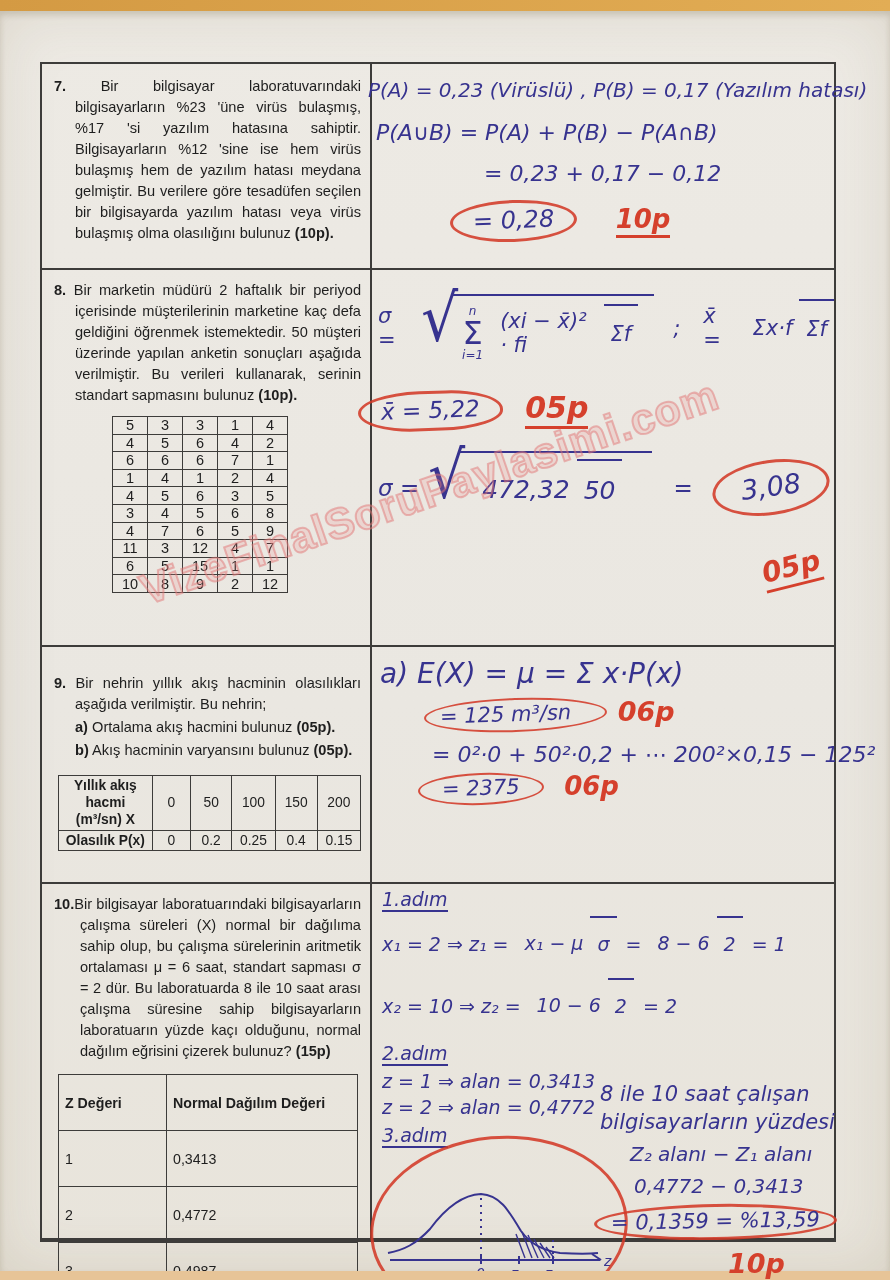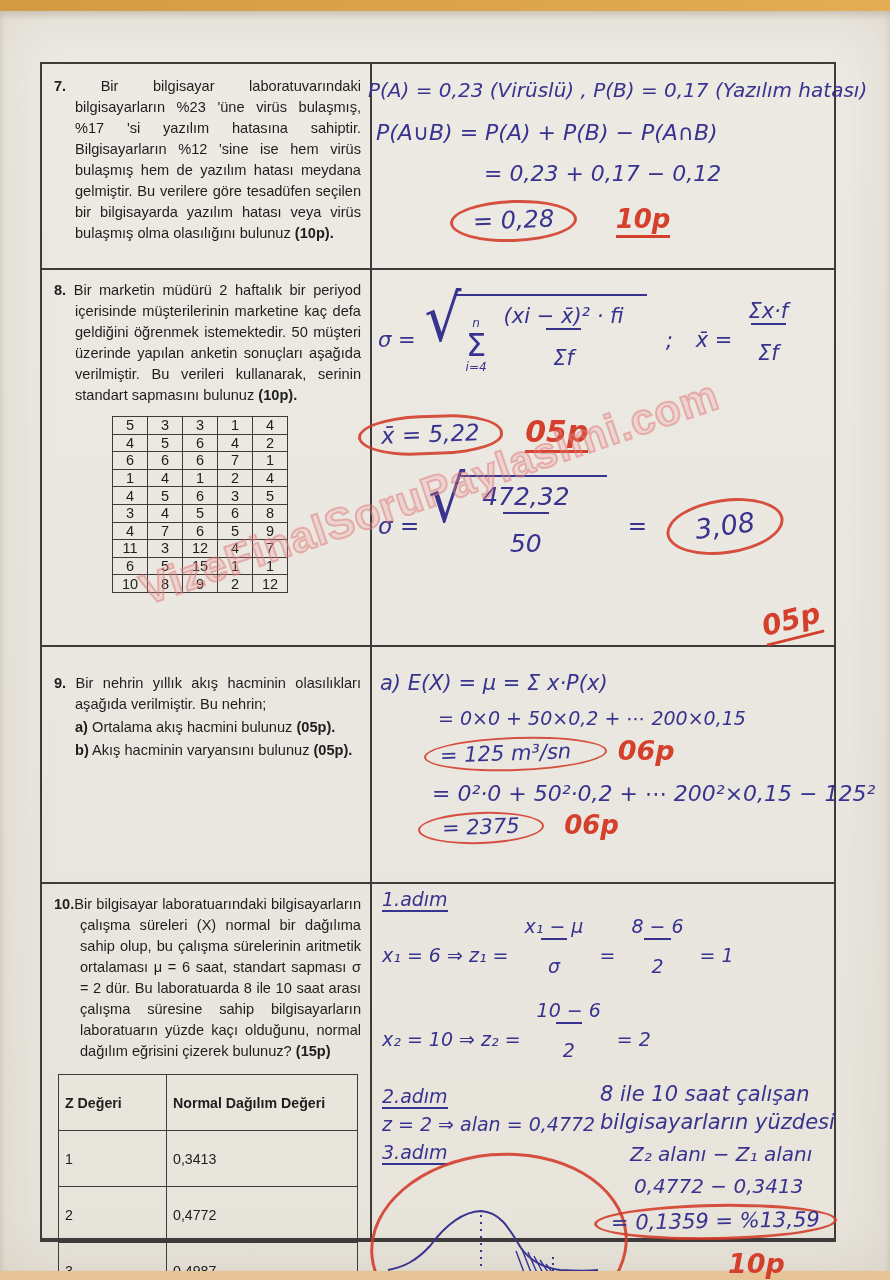--- a/index.html
+++ b/index.html
@@ -37,21 +37,21 @@
   .ztab .h{font-weight:bold;}
   .ztab td:first-child{width:95px;}
   .ztab td:last-child{width:178px;}
 
   
   .hand{font-family:"DejaVu Sans",sans-serif;font-style:italic;color:#37338f;}
   .red{font-family:"DejaVu Sans",sans-serif;font-style:italic;color:#d5402c;font-weight:bold;}
   .uline{border-bottom:3px solid #d5402c;padding-bottom:1px;}
   .rcircle{display:inline-block;border:3px solid rgba(211,58,40,.88);border-radius:50%;
            padding:3px 20px 5px;transform:rotate(-2deg);}
-  .frac{display:inline-flex;flex-direction:column;align-items:center;line-height:1.15;vertical-align:middle;}
+  .frac{display:inline-flex;align-items:center;line-height:1.15;vertical-align:middle;}
   .frac .num{padding:0 7px;}
   .frac .den{border-top:2.2px solid currentColor;padding:16px 7px;}
   .sqrt{display:inline-flex;align-items:flex-start;}
   .sqrt .rad{font-size:58px;line-height:.95;font-style:normal;transform:scaleY(1.12);margin-right:-6px;}
   .sqrt .radicand{border-top:2.4px solid currentColor;padding:8px 16px 2px 10px;
                   display:inline-flex;align-items:center;gap:10px;margin-top:2px;}
   .bigsum{display:inline-flex;flex-direction:column;align-items:center;line-height:1;}
   .bigsum .t,.bigsum .b{font-size:12px;}
   .bigsum .s{font-size:32px;font-style:normal;}
   .mline{display:flex;align-items:center;gap:9px;}
@@ -174,21 +174,21 @@
 
       <div class="acell r2">
         <div class="mline hand" style="font-size:21px;margin:22px 0 0 6px;">
           <span>σ =</span>
           <span class="sqrt">
               <span class="rad">√</span>
               <span class="radicand">
             <span class="bigsum">
                   <span class="t">n</span>
                   <span class="s">Σ</span>
-                  <span class="b">i=4</span>
+                  <span class="b">i=1</span>
                 </span>
             <span class="frac">
                   <span class="num">(xi − x̄)² · fi</span>
                   <span class="den">Σf</span>
                 </span>
           </span>
             </span>
           <span style="margin-left:10px;">;</span>
           <span style="margin-left:14px;">x̄ =</span>
           <span class="frac">
@@ -214,25 +214,44 @@
           <span style="margin-left:12px;">=</span>
           <span class="rcircle" style="margin-left:10px;transform:rotate(-8deg);padding:8px 26px 10px;"><span class="hand" style="font-size:27px;">3,08</span></span>
         </div>
         <div class="red uline" style="display:inline-block;font-size:28px;margin:24px 0 0 390px;transform:rotate(-14deg);">05p</div>
       </div>
 
       <div class="qcell r3">
         <p class="qtext" style="margin:18px 0 0 0;"><b>9.</b><span> </span><span>Bir nehrin yıllık akış hacminin olasılıkları aşağıda verilmiştir. Bu nehrin;</span></p>
         <p class="qitem" style="margin:2px 0 0 21px;"><b>a)</b><span> Ortalama akış hacmini bulunuz </span><b>(05p).</b></p>
         <p class="qitem" style="margin:2px 0 0 21px;"><b>b)</b><span> Akış hacminin varyansını bulunuz </span><b>(05p).</b></p>
+        <table class="ftab">
+          <tbody>
+              <tr>
+            <td class="lab">Yıllık akış hacmi (m³/sn) X</td>
+            <td class="v">0</td>
+            <td class="v">50</td>
+            <td class="v">100</td>
+            <td class="v">150</td>
+            <td class="v">200</td>
+          </tr>
+          <tr>
+            <td class="lab">Olasılık P(x)</td>
+            <td class="v">0</td>
+            <td class="v">0.2</td>
+            <td class="v">0.25</td>
+            <td class="v">0.4</td>
+            <td class="v">0.15</td>
+          </tr>
+        </tbody>
+          </table>
       </div>
 
       <div class="acell r3">
-        <div class="hand nowrap" style="font-size:21px;margin:24px 0 0 8px;"><span>a)</span> <span>E(X) = μ = Σ x·P(x)</span></div>
-        <div class="hand nowrap" style="font-size:19px;margin:12px 0 0 66px;">= 0×0 + 50×0,2 + ⋯ 200×0,15</div>
+        <div class="hand nowrap" style="font-size:28px;margin:10px 0 0 8px;"><span>a)</span> <span>E(X) = μ = Σ x·P(x)</span></div>
         <div style="margin:6px 0 0 52px;">
           <span class="rcircle" style="border-width:2.8px;padding:2px 34px 4px 14px;"><span class="hand" style="font-size:21px;">= 125 m³/sn</span></span>
           <span class="red" style="font-size:27px;margin-left:6px;">06p</span>
         </div>
         <div class="hand nowrap" style="font-size:22px;margin:10px 0 0 60px;">= 0²·0 + 50²·0,2 + ⋯ 200²×0,15 − 125²</div>
         <div style="margin:4px 0 0 46px;">
           <span class="rcircle" style="border-width:2.8px;padding:1px 22px 3px;"><span class="hand" style="font-size:21px;">= 2375</span></span>
           <span class="red" style="font-size:26px;margin-left:16px;">06p</span>
         </div>
       </div>
@@ -260,41 +279,42 @@
                 <td>0,4987</td>
               </tr>
             </tbody>
         </table>
       </div>
 
       <div class="acell r4">
         <div style="padding:4px 0 0 10px;">
           <span class="hand" style="display:inline-block;font-size:19px;border-bottom:2.4px solid #37338f;">1.adım</span>
           <div class="mline hand" style="font-size:19px;margin-top:4px;">
-            <span>x₁ = 6  ⇒  z₁ =</span>
+            <span>x₁ = 2  ⇒  z₁ =</span>
             <span class="frac">
                 <span class="num">x₁ − μ</span>
                 <span class="den">σ</span>
               </span>
             <span>=</span>
             <span class="frac">
                 <span class="num">8 − 6</span>
                 <span class="den">2</span>
               </span>
             <span>= 1</span>
           </div>
           <div class="mline hand" style="font-size:19px;margin-top:6px;font-style:italic;">
             <span>x₂ = 10  ⇒  z₂ =</span>
             <span class="frac">
                 <span class="num">10 − 6</span>
                 <span class="den">2</span>
               </span>
             <span>= 2</span>
           </div>
           <span class="hand" style="display:inline-block;font-size:19px;border-bottom:2.4px solid #37338f;margin-top:8px;">2.adım</span>
+          <div class="hand nowrap" style="font-size:19px;margin-top:4px;">z = 1  ⇒  alan = 0,3413</div>
           <div class="hand nowrap" style="font-size:19px;margin-top:4px;">z = 2  ⇒  alan = 0,4772</div>
           <span class="hand" style="display:inline-block;font-size:19px;border-bottom:2.4px solid #37338f;margin-top:6px;">3.adım</span>
 
           
           <div class="sketch">
             <div class="bigredcircle"></div>
             <svg width="255" height="162" viewBox="0 0 255 162">
               <g stroke="#37338f" stroke-width="2" fill="none">
                 <path d="M6 103 C 22 100, 34 94, 48 79 C 62 60, 78 45, 99 44 C 118 45, 127 61, 139 81 C 149 95, 163 101, 178 103 C 194 104, 208 104, 216 103"></path>
                 <line x1="99" y1="48" x2="99" y2="110" stroke-dasharray="2 5"></line>

